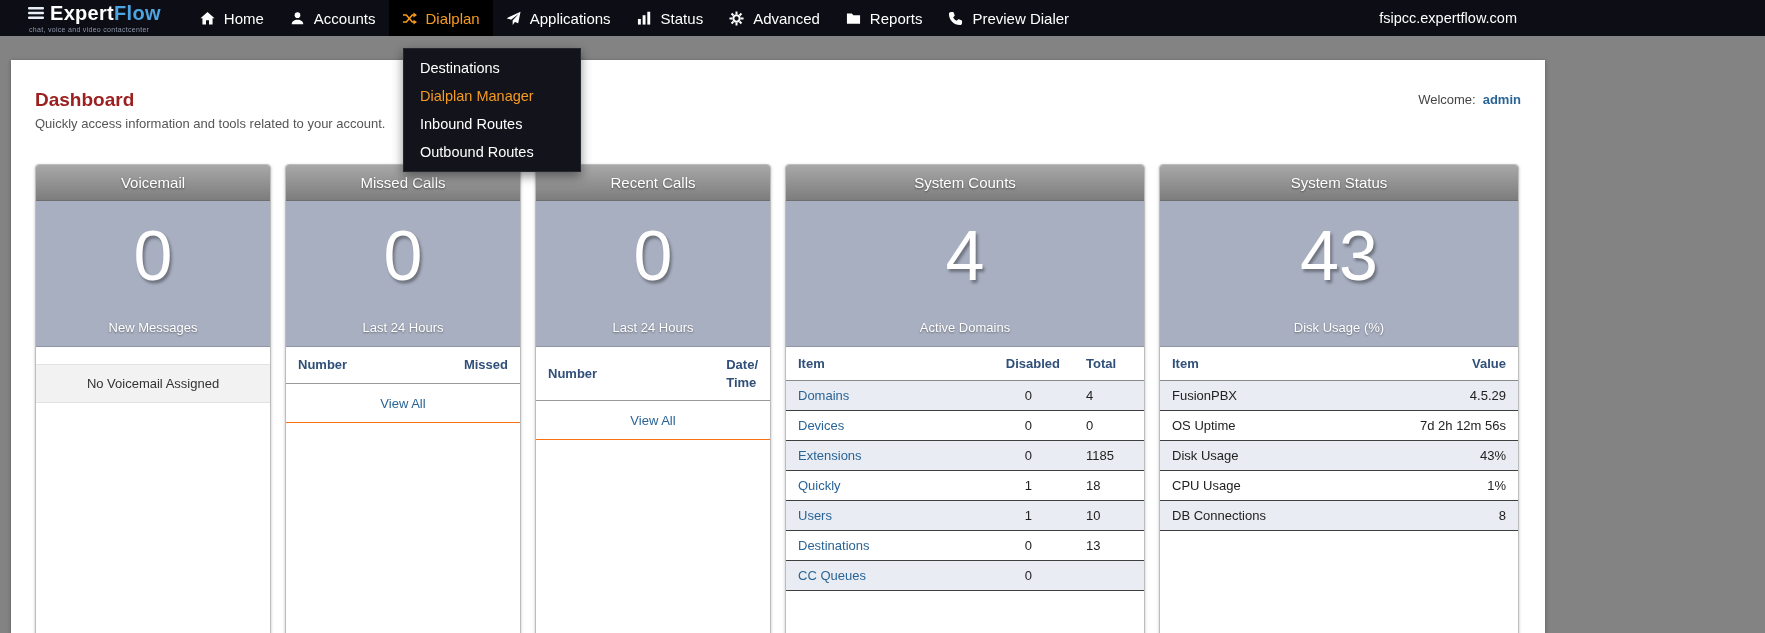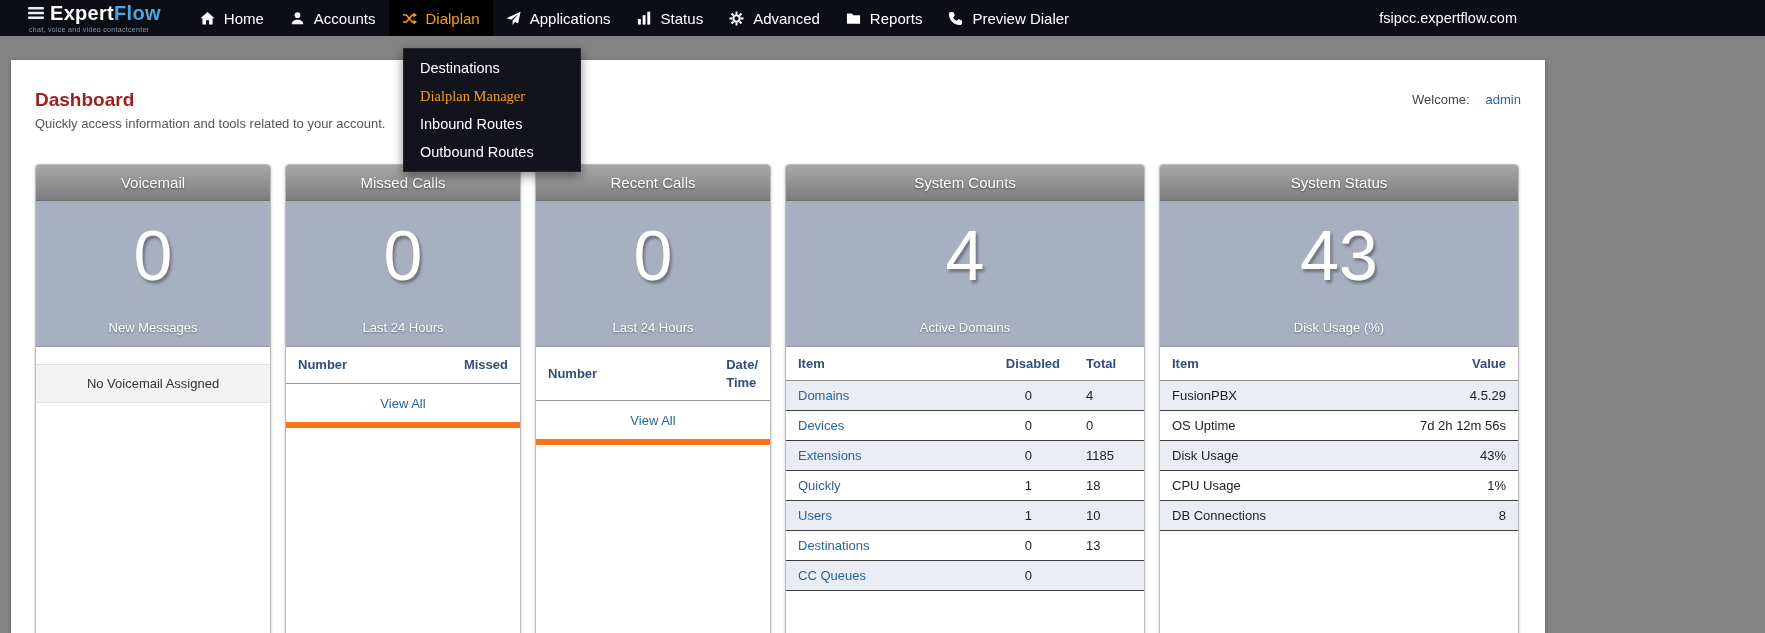--- a/index.html
+++ b/index.html
@@ -23,30 +23,30 @@
   .nav-item .nav-icon { display:flex; align-items:center; }
   .nav-item.active { background:var(--nav_active_bg,#000); color:var(--accent_orange,#f59b22); }
   .navbar-domain { margin-left:auto; margin-right:248px; align-self:center; font-size:14.5px; color:#fff; }
 
   
   .dropdown { position:absolute; left:403px; top:48px; width:178px; background:#13131b;
               border:1px solid #26262e; box-shadow:0 4px 10px rgba(0,0,0,.45);
               padding:5px 0; z-index:20; }
   .dropdown-item { display:block; padding:7px 16px; font-size:14.5px; line-height:14px;
                    color:#fff; text-decoration:none; cursor:pointer; }
-  .dropdown-item.active { color:var(--accent_orange,#f59b22);font-family:Liberation Serif, serif; }
+  .dropdown-item.active { color:var(--accent_orange,#f59b22); }
 
   
   .content-card { position:absolute; left:11px; top:60px; width:1534px; height:640px;
                   background:#fff; box-shadow:0 1px 4px rgba(0,0,0,.3); }
   .page-header { position:relative; padding:30px 24px 0; }
   .page-title { font-size:19px; font-weight:bold; color:var(--heading_red,#9c2020); line-height:1; }
   .page-subtitle { margin-top:7px; font-size:13px; color:#555; }
   .welcome { position:absolute; top:32px; right:24px; font-size:13px; color:#444; }
-  .welcome a { margin-left:16px; }
+  .welcome a { margin-left:7px;font-weight:bold; }
   .link { color:var(--link_blue,#2a6496); text-decoration:none; cursor:pointer; }
 
   
   .panels { display:flex; gap:14px; padding:0 24px; margin-top:33px; align-items:flex-start; }
   .panel { background:#fff; border:1px solid #bdbdbd; border-radius:4px 4px 0 0;
            box-shadow:0 1px 3px rgba(0,0,0,.25); min-height:500px; }
   .panel-sm { width:236px; }
   .panel-lg { width:360px; }
   .panel-header { height:36px; display:flex; align-items:center; justify-content:center;
                   font-size:15px; color:#fff; background:linear-gradient(#a8a8a8,#7d7d7d);
@@ -59,21 +59,21 @@
   .panel-body { background:#fff; }
 
   .vm-empty { margin-top:17px; background:#f2f2f2; border-top:1px solid #e2e2e2;
               border-bottom:1px solid #e2e2e2; padding:11px 8px; text-align:center;
               font-size:13px; color:#333; }
 
   .mini-head { display:flex; justify-content:space-between; align-items:center;
                padding:9px 12px; font-size:13px; font-weight:bold;
                color:var(--table_header_blue,#30507a); border-bottom:1px solid #999; }
   .mini-head .right { text-align:left; white-space:pre-line; line-height:1.35; }
-  .view-all { text-align:center; padding:10px; border-bottom:6px solid #f97316; }
+  .view-all { text-align:center; padding:10px; border-bottom:1px solid #f97316; }
   .view-all a { font-size:13px; }
 
   table.data { width:100%; border-collapse:collapse; font-size:13px; }
   table.data th { font-weight:bold; color:var(--table_header_blue,#30507a);
                   padding:9px 12px; border-bottom:1px solid #8a8a8a; text-align:left; }
   table.data td { padding:7px 12px; border-bottom:1px solid #404040; color:#222; }
   table.data tbody tr:nth-child(odd) { background:#e9ecf2; }
 
   .counts col.c2 { width:118px; } .counts col.c3 { width:70px; }
   .counts th.c2 { text-align:right; padding-right:14px; }

